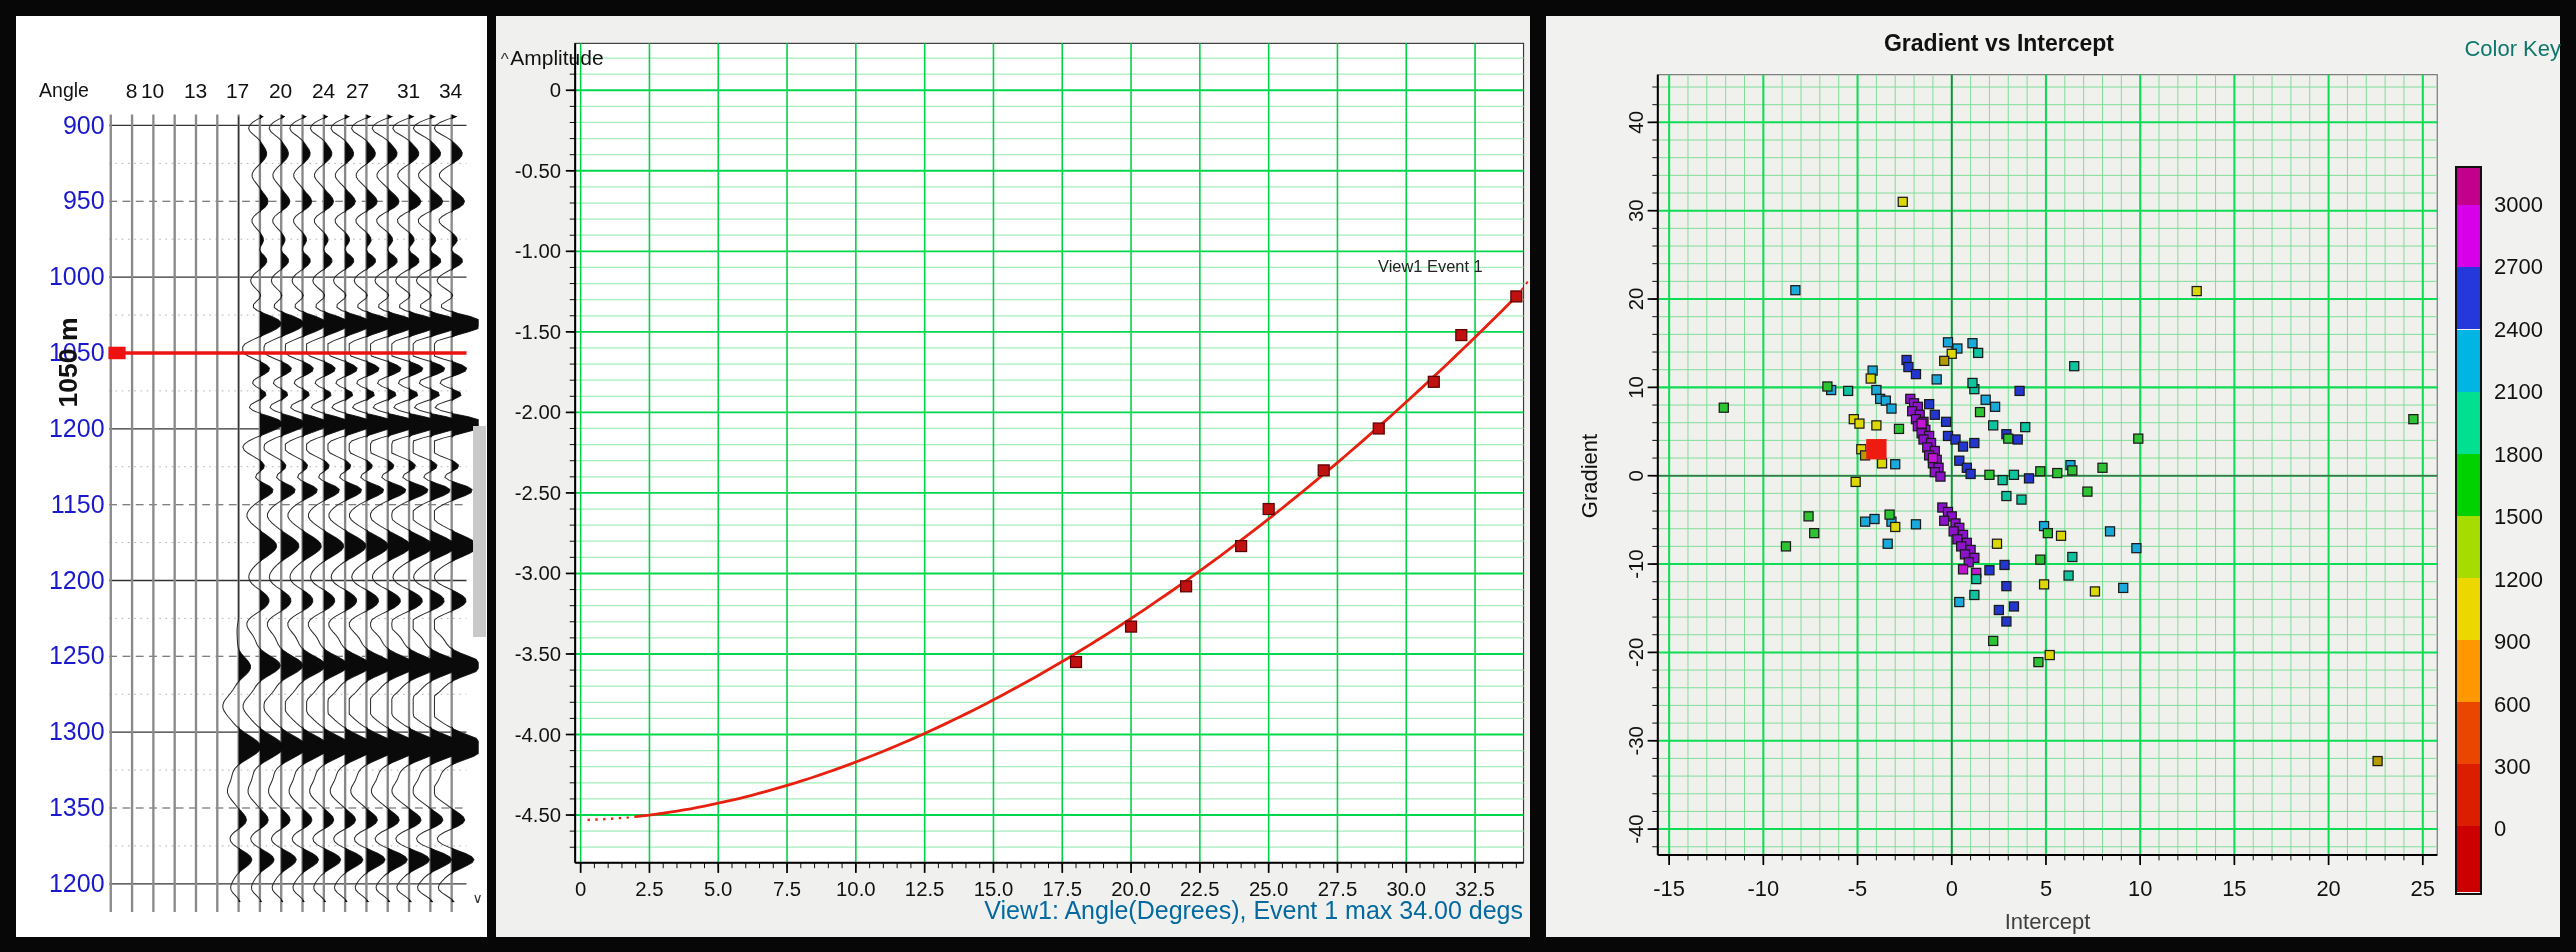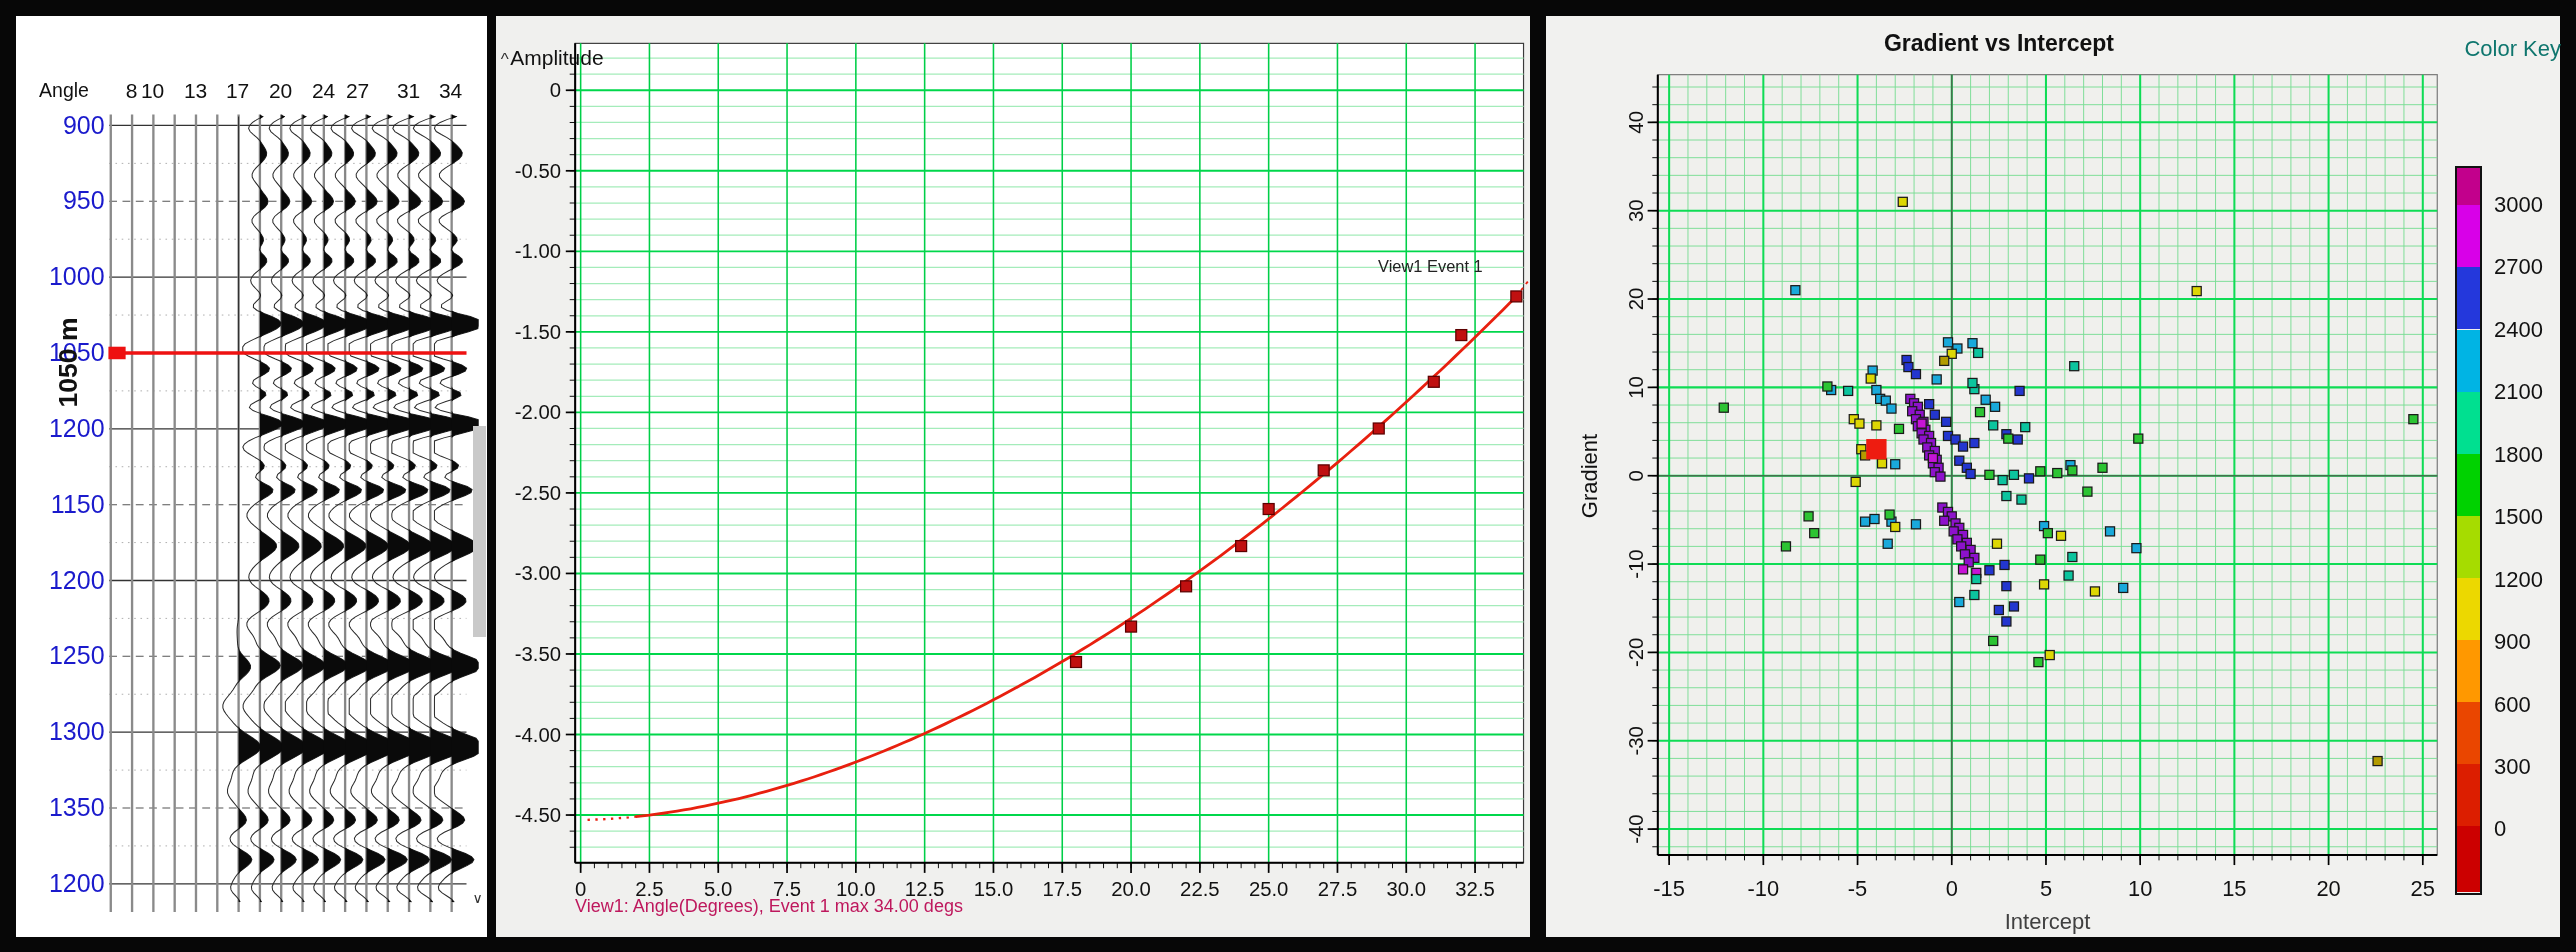--- a/index.html
+++ b/index.html
@@ -16,21 +16,21 @@
   .depth-marker-label{position:absolute;left:-12.5px;top:331px;width:131px;height:31px;text-align:center;
         font-size:26.6px;font-weight:bold;color:#111;transform:rotate(-90deg);}
   .vscroll-thumb{position:absolute;left:457px;top:410px;width:13.3px;height:211px;background:#c9c9c9;}
   .down-arrow{position:absolute;left:457px;top:874px;font-size:14px;color:#333;}
   .hscroll{position:absolute;left:0;top:897px;width:471px;height:23.5px;background:#f2f2f0;}
   .depth-axis-label{position:absolute;left:30px;top:2.3px;font-size:17px;color:#555;}
   .hs-arrow{position:absolute;top:1.6px;font-size:15.6px;color:#333;}
   .hs-thumb{position:absolute;left:188px;top:1.6px;width:258px;height:17px;background:#c9c9c9;}
   .amp-label{position:absolute;left:4.7px;top:30px;font-size:21px;color:#111;}
   .amp-caret{font-size:17px;color:#333;margin-right:1.6px;}
-  .caption{position:absolute;left:79px;top:880px;width:948px;text-align:left;font-size:18px;color:#be185d;}
+  .caption{position:absolute;left:79px;top:880px;width:948px;text-align:right;font-size:25px;color:#0369a1;}
   .xplot-title{position:absolute;left:117px;top:14px;width:672px;text-align:center;
         font-size:23px;font-weight:bold;color:#111;}
   .colorkey-label{position:absolute;left:899px;top:20.3px;width:116px;text-align:right;font-size:22px;color:#0f766e;}
   .colorkey-bar{position:absolute;left:909px;top:150px;width:26.6px;height:729px;border:2.3px solid #111;box-sizing:border-box;}
   .ck-seg{position:absolute;left:0;width:100%;}
   .ck-lab{position:absolute;left:948px;width:86px;font-size:22px;color:#111;}
   .grad-label{position:absolute;left:-18px;top:446px;width:125px;height:28px;text-align:center;
         font-size:22px;color:#111;transform:rotate(-90deg);}
   .int-label{position:absolute;left:112px;top:893px;width:779px;text-align:center;font-size:22px;color:#404040;}
 </style>

